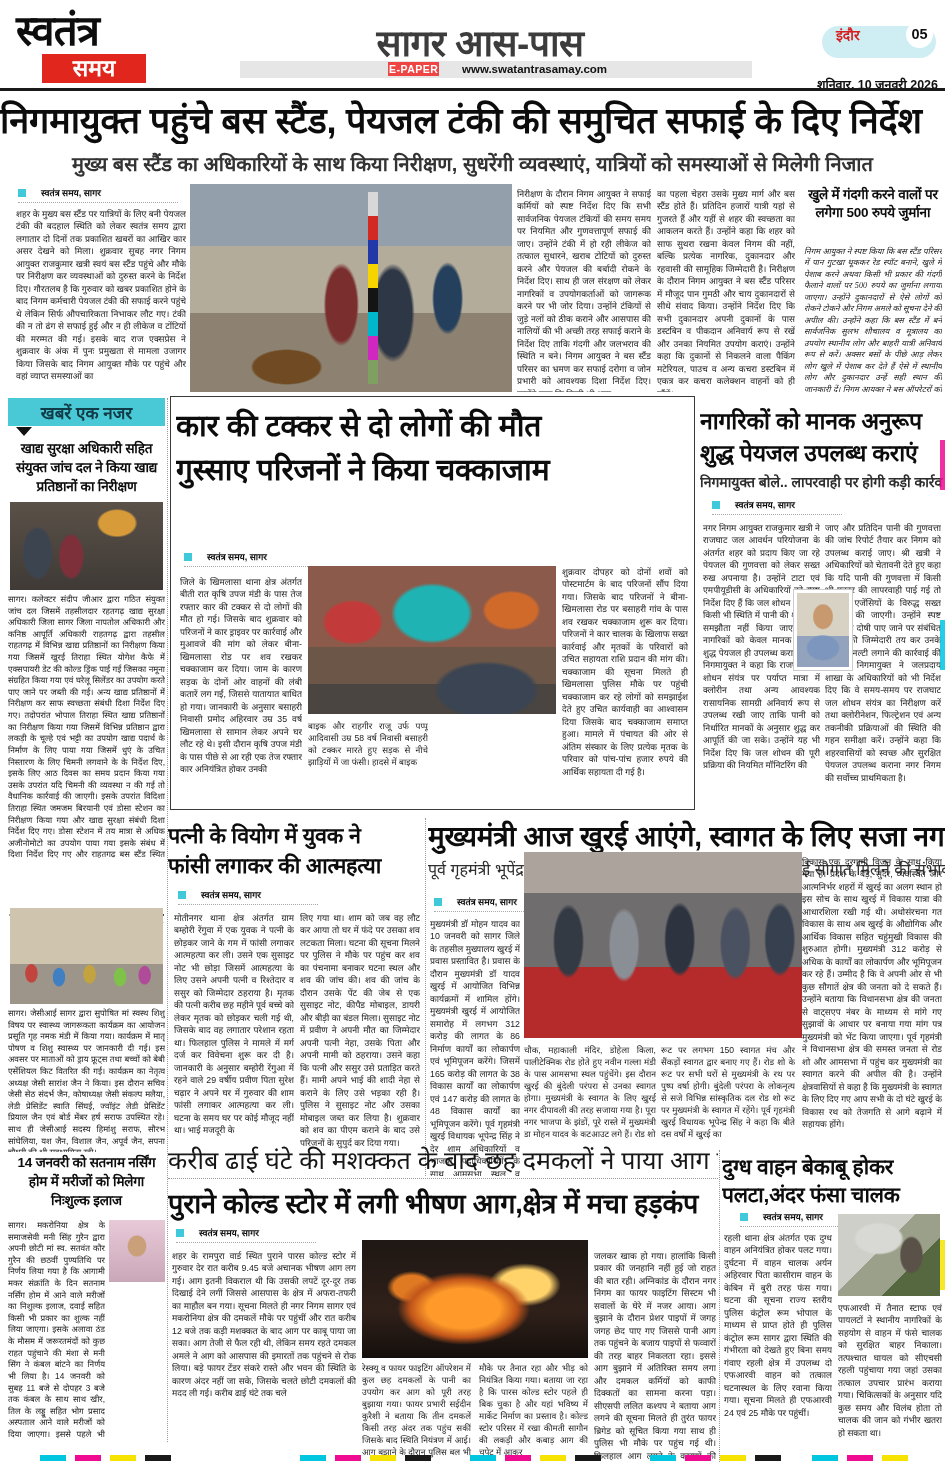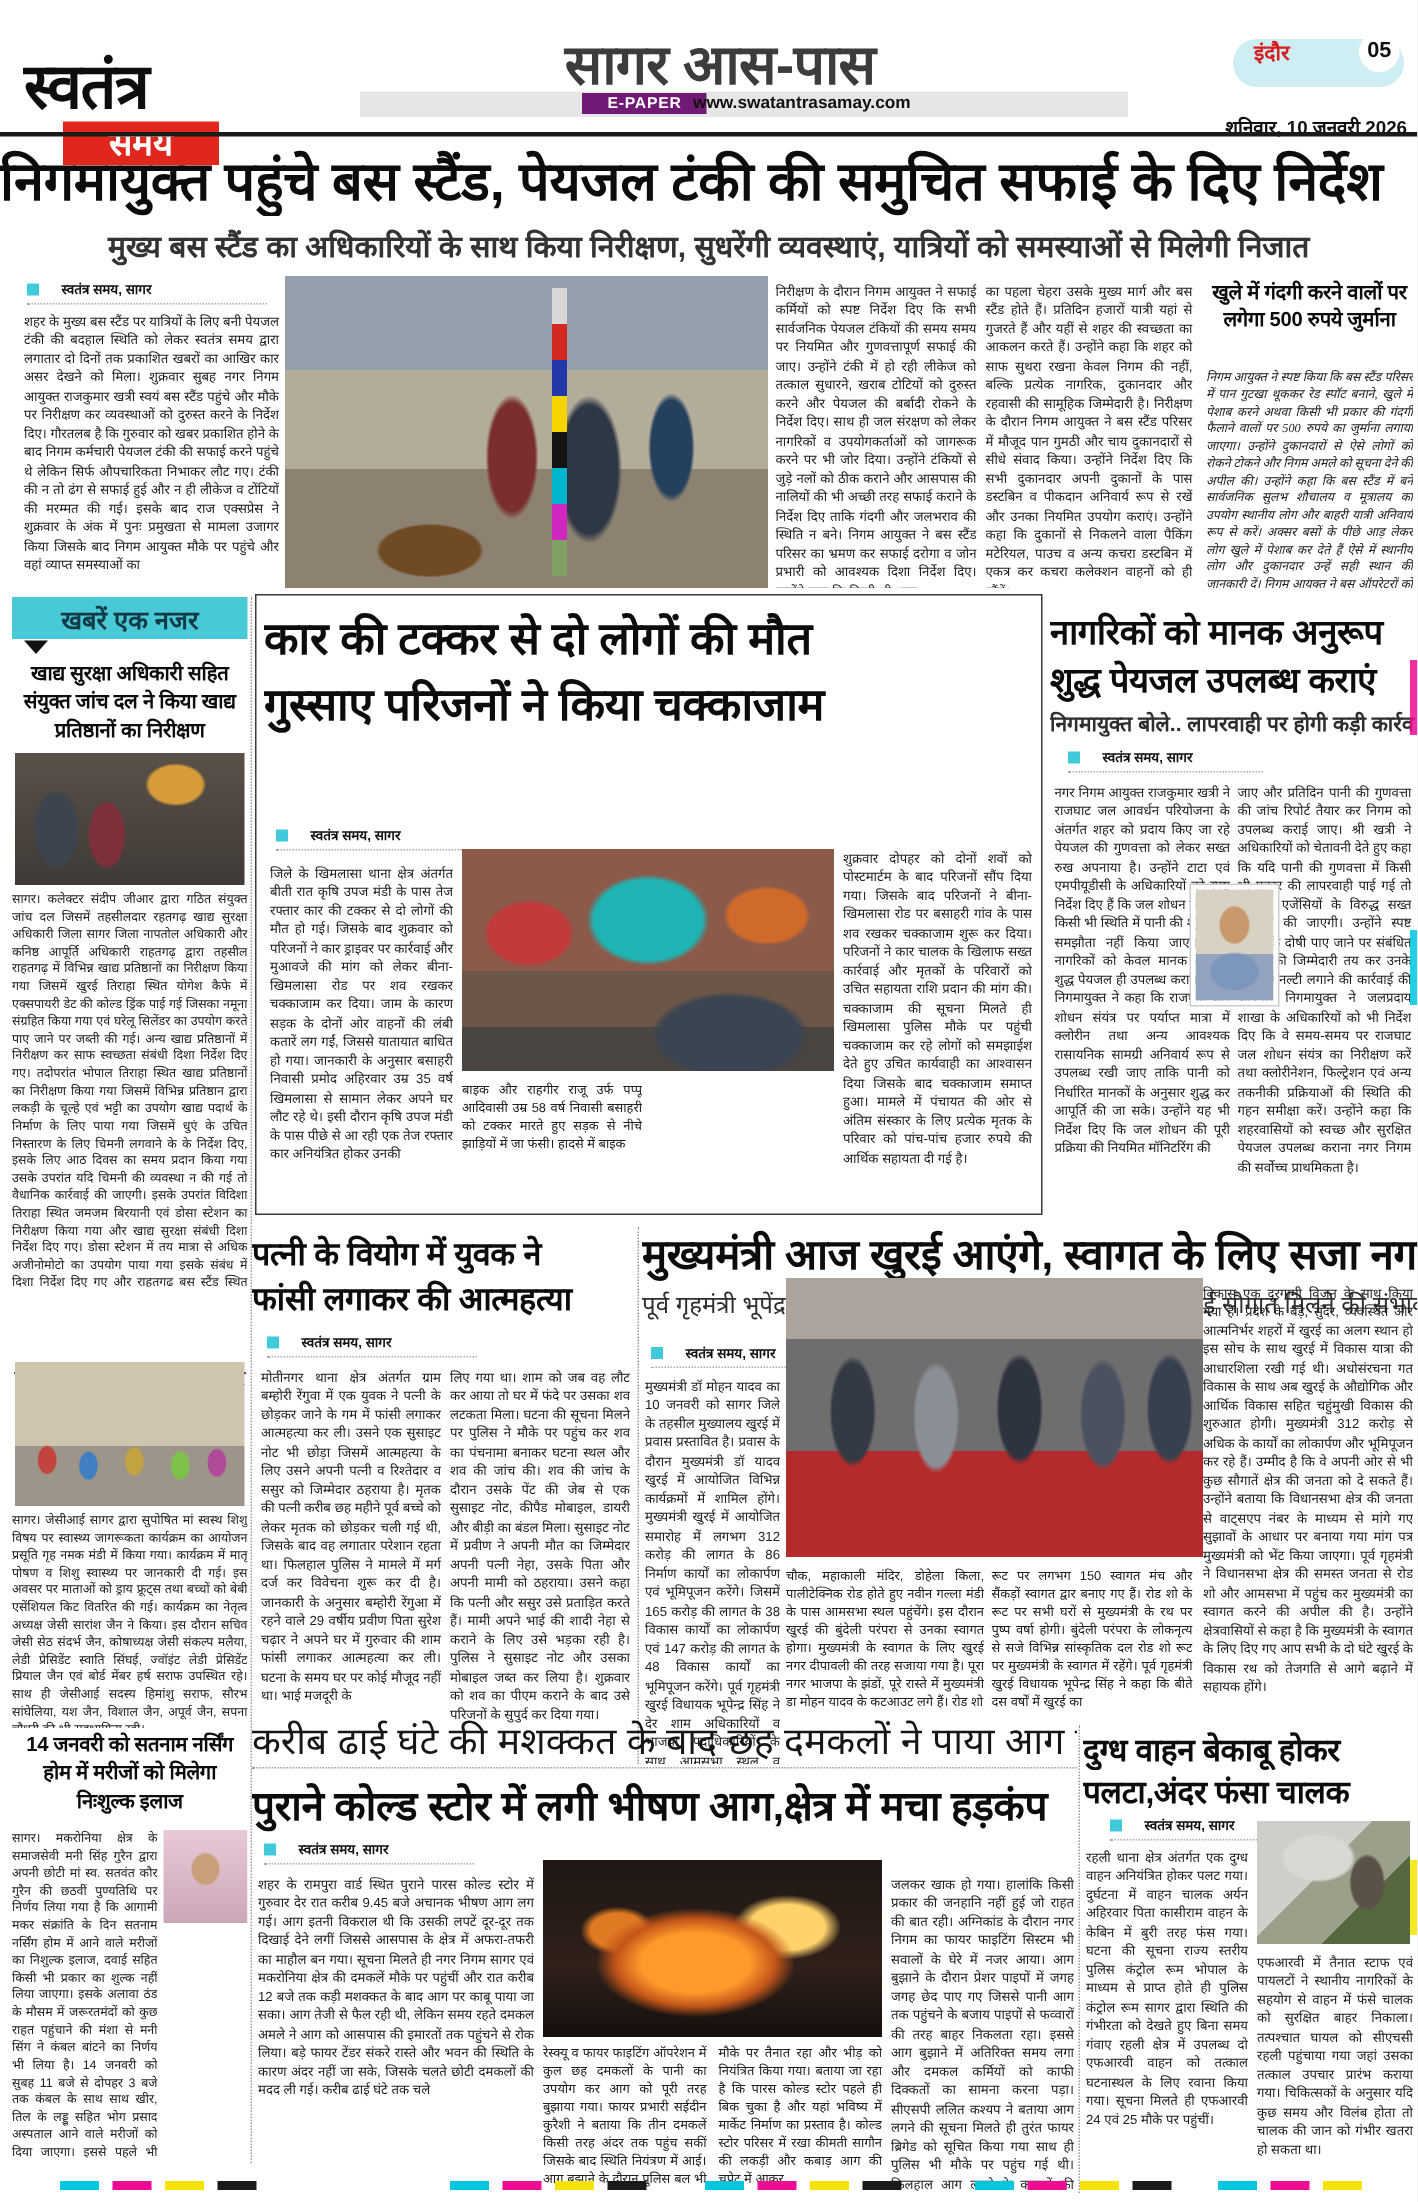--- a/index.html
+++ b/index.html
@@ -65,27 +65,27 @@
   .cap{font-size:8.6px;line-height:1.4;text-align:justify;color:#1d1d1d;overflow:hidden;}
   .vdot{border-left:1px dotted #999;}
   .regblk span{display:block;width:10px;height:24px;}
   .reg-group span{display:inline-block;width:26px;height:6px;margin-right:9px;}
 </style>
 </head>
 <body>
 
 <div class="page">
 
-  <div class="abs" style="left:16px;top:10px;width:160px;height:76px;margin-top:27px;">
+  <div class="abs" style="left:16px;top:10px;width:160px;height:76px;">
     <div style="font-size:42px;font-weight:bold;color:#0d0d0d;line-height:1;letter-spacing:-1px;">स्वतंत्र</div>
     <div style="margin:2px 0 0 26px;width:104px;background:#e0261d;color:#fff;font-size:23px;font-weight:bold;text-align:center;line-height:1.25;">समय</div>
   </div>
   <div class="abs" style="left:280px;top:16px;width:400px;text-align:center;font-size:37px;font-weight:bold;color:#3c3c3c;letter-spacing:-0.5px;white-space:nowrap;overflow:hidden;">सागर आस-पास</div>
   <div class="abs" style="left:240px;top:61px;width:512px;height:17px;background:#e6e6e6;">
-    <span style="position:absolute;left:148px;top:1px;background:#701a75;color:#fff;font-size:10.5px;font-weight:bold;padding:1px 17px;letter-spacing:0.5px;">E-PAPER</span>
+    <span style="position:absolute;left:148px;top:1px;background:#ef4444;color:#fff;font-size:10.5px;font-weight:bold;padding:1px 1px;letter-spacing:0.5px;">E-PAPER</span>
     <span style="position:absolute;left:222px;top:2px;font-size:11.5px;font-weight:bold;color:#111;">www.swatantrasamay.com</span>
   </div>
   <div class="abs" style="left:822px;top:26px;width:114px;height:32px;background:#cfeef3;border-radius:16px;display:flex;align-items:center;justify-content:space-between;padding:0 3px 16px 14px;">
     <span style="color:#d61f1f;font-weight:bold;font-size:14px;">इंदौर</span>
     <span style="width:27px;height:27px;background:#fff;border-radius:50%;display:flex;align-items:center;justify-content:center;font-size:14.5px;font-weight:bold;color:#111;">05</span>
   </div>
   <div class="abs" style="left:786px;top:76px;width:152px;text-align:right;font-size:12.5px;font-weight:bold;color:#111;white-space:nowrap;">शनिवार, 10 जनवरी 2026</div>
   <div class="abs" style="left:0;top:88px;width:945px;height:3px;background:#1a1a1a;"></div>
 
   <div class="abs hl" style="left:0;top:95px;width:945px;font-size:36px;">निगमायुक्त पहुंचे बस स्टैंड, पेयजल टंकी की समुचित सफाई के दिए निर्देश</div>

